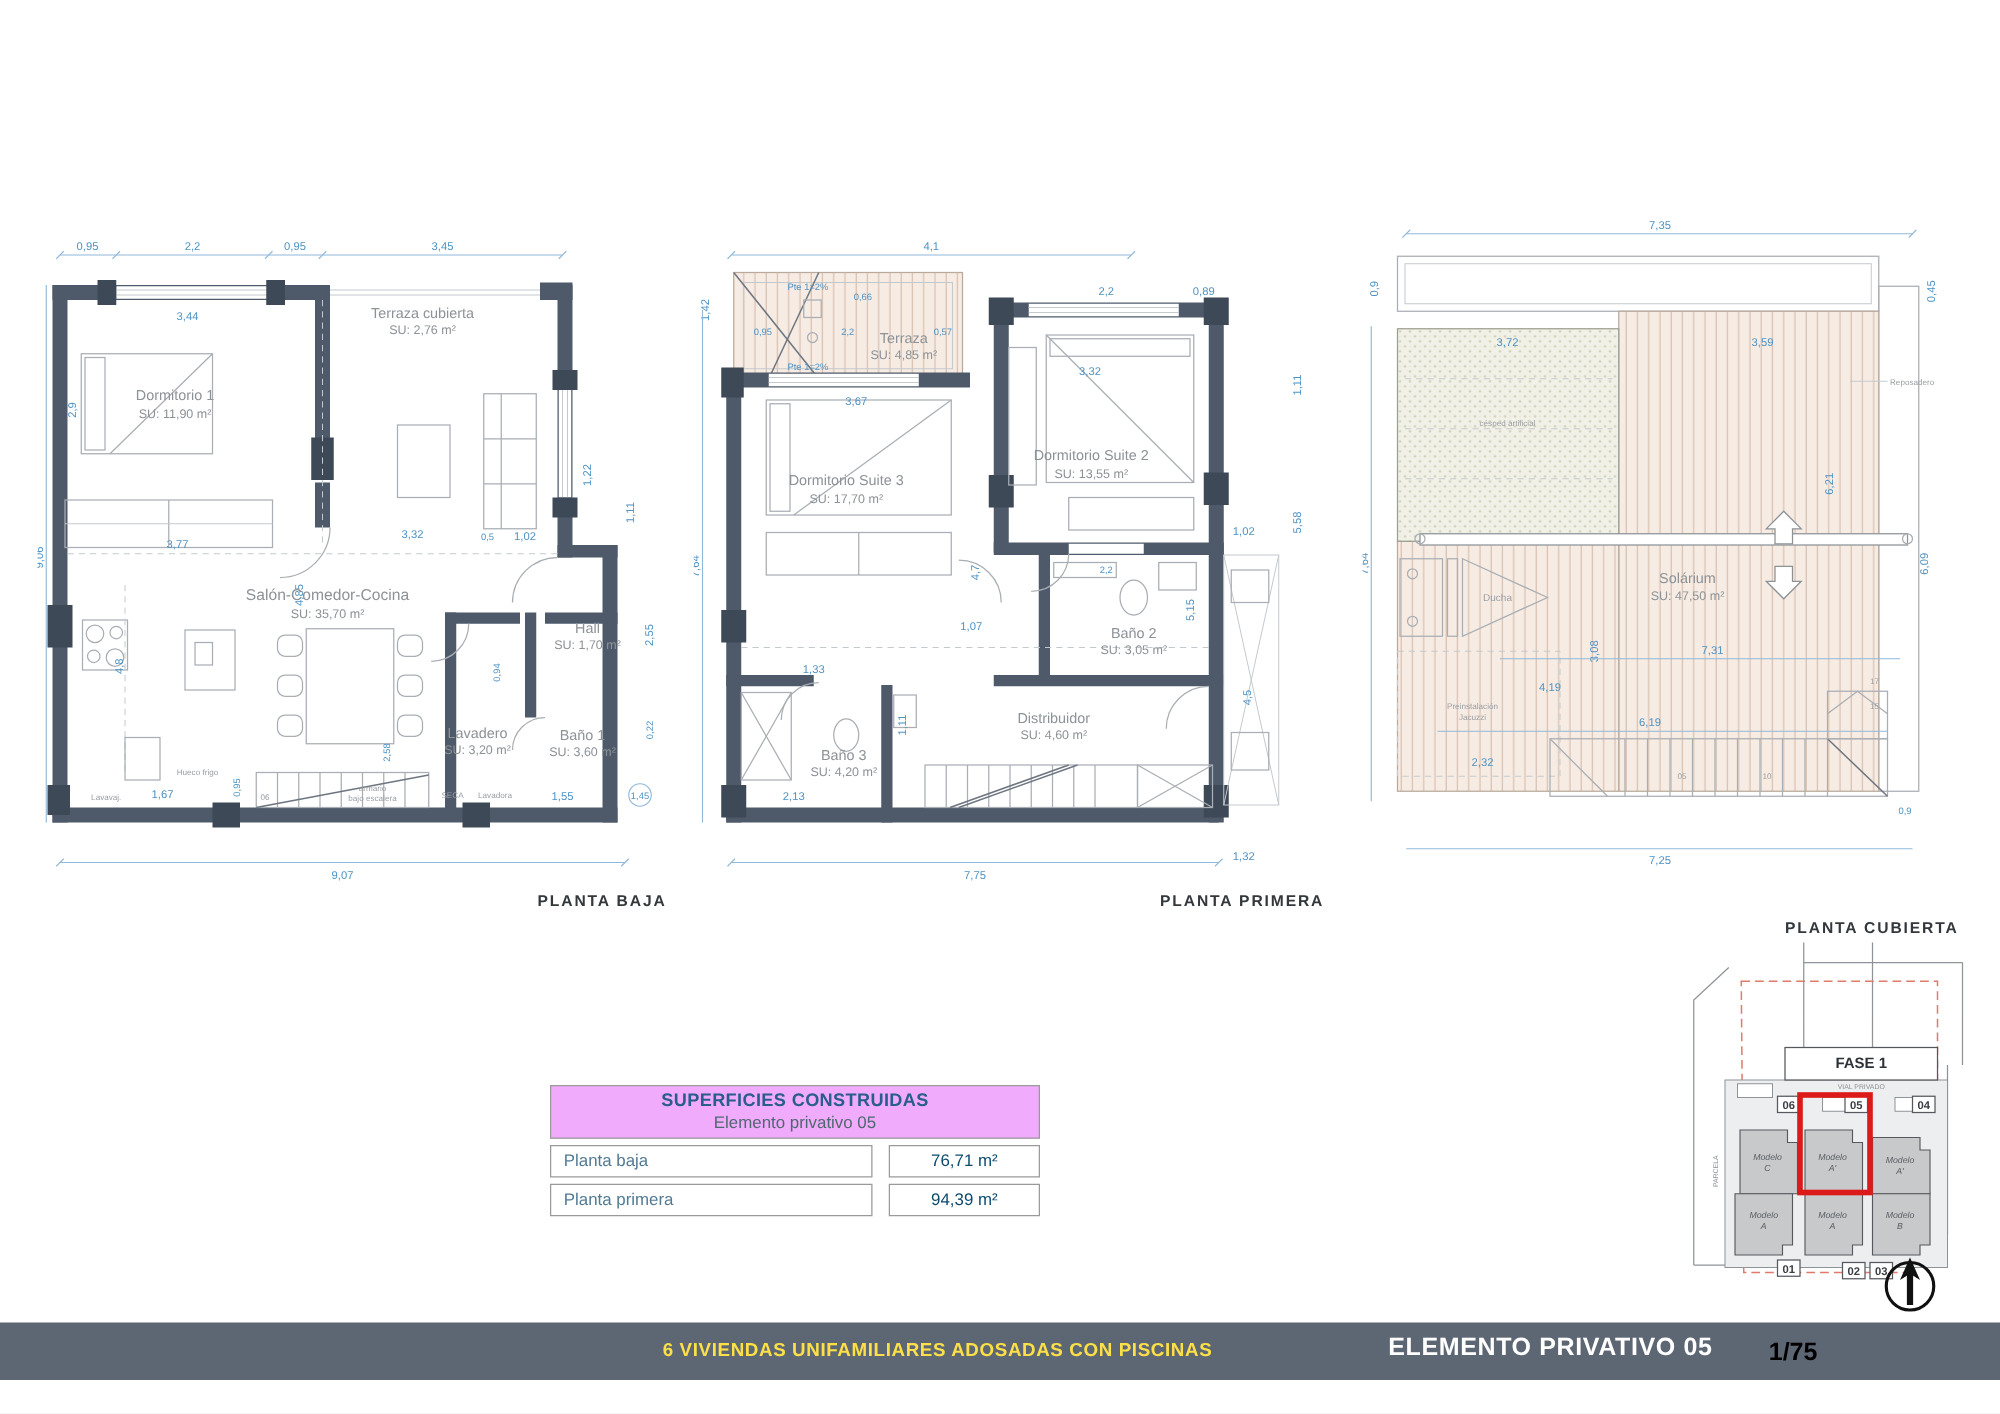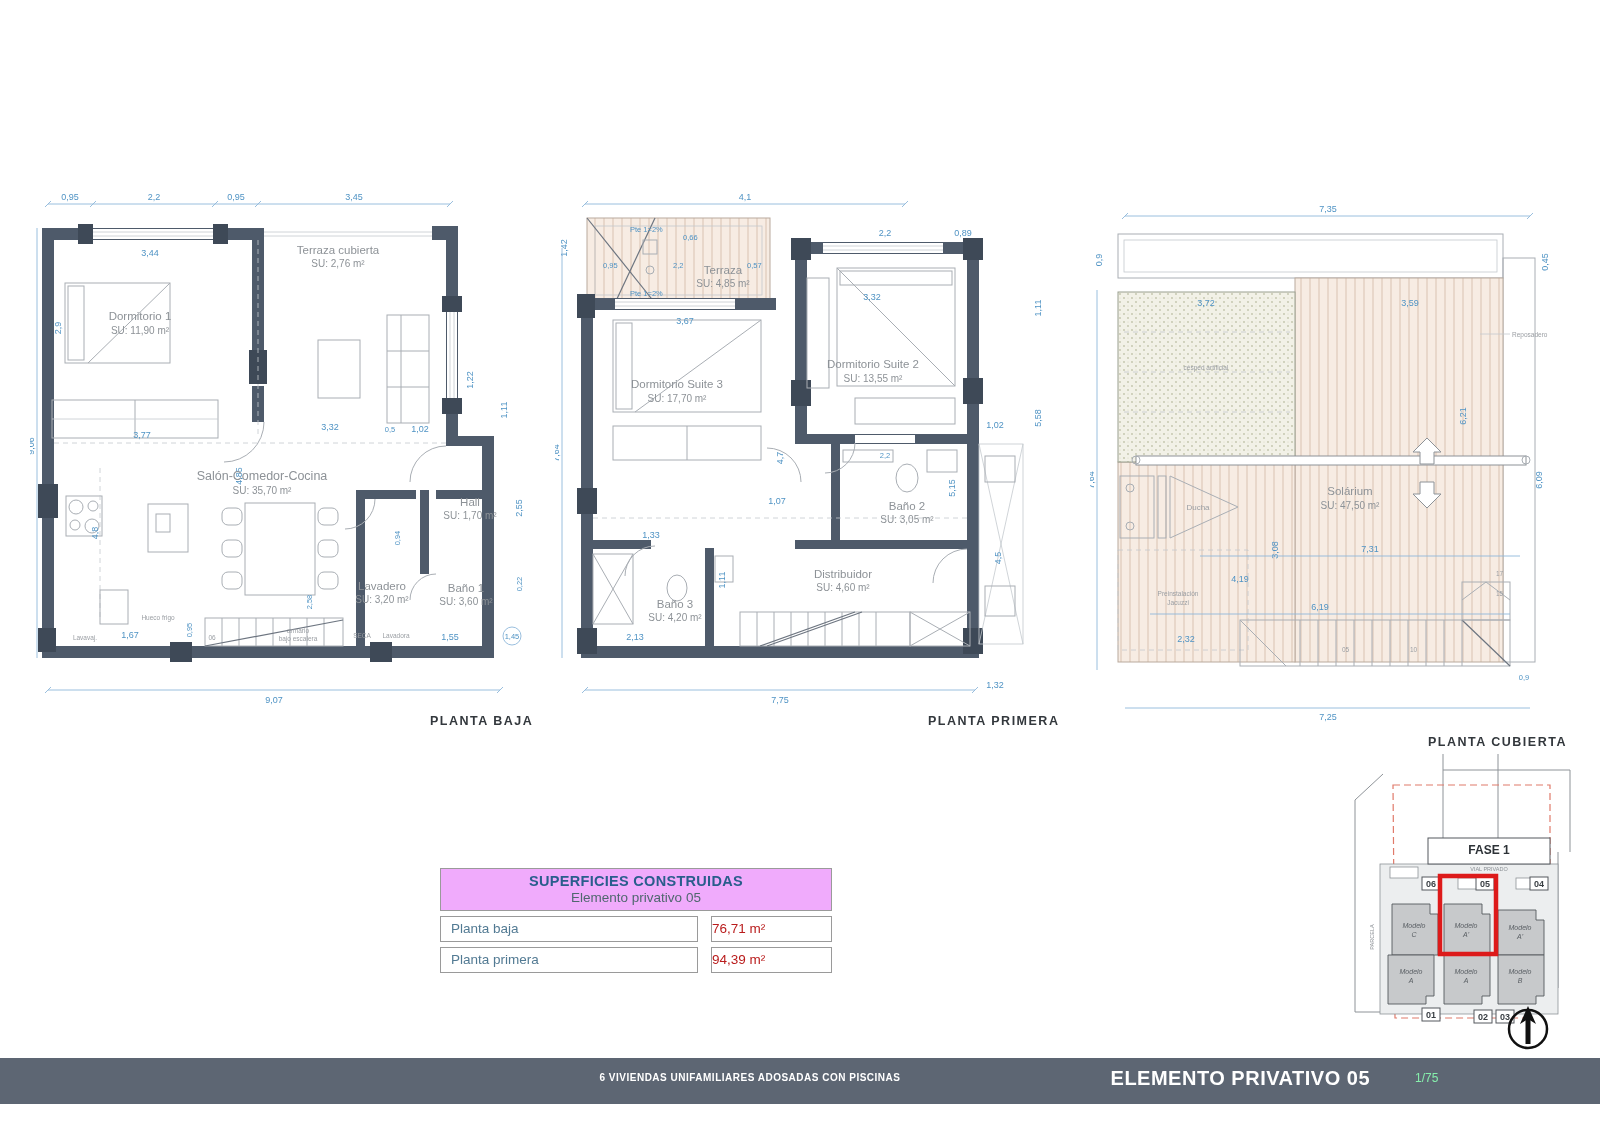--- a/index.html
+++ b/index.html
@@ -28,31 +28,31 @@
               letter-spacing:1.5px;white-space:nowrap;}
 
   
   .stable{position:absolute;left:440px;top:868px;width:392px;}
   .stable .hdr{border:1px solid #9a9a9a;background:#f0abfc;text-align:center;padding:4px 0 5px;}
   .stable .hdr .t1{color:#295d8c;font-weight:bold;font-size:14.5px;letter-spacing:.3px;}
   .stable .hdr .t2{color:#50676f;font-size:13.5px;margin-top:1px;}
   .stable .row{display:flex;margin-top:5px;}
   .stable .cellL{border:1px solid #9a9a9a;flex:0 0 246px;font-size:13.5px;color:#527a93;
                  padding:4px 0 5px 10px;}
-  .stable .cellR{border:1px solid #9a9a9a;flex:1;margin-left:13px;
-                 font-size:13.5px;color:#b91c1c;padding:4px 0 5px;}
+  .stable .cellR{border:1px solid #9a9a9a;flex:1;margin-left:13px;text-align:center;
+                 font-size:13.5px;color:#0c4a6e;padding:4px 0 5px;}
 
   
   .footer{position:absolute;left:0;top:1058px;width:1600px;height:46px;background:#5d6673;}
   .footer .proj{position:absolute;left:430px;top:14px;width:640px;text-align:center;
-                color:#ffffff;font-weight:bold;font-size:10px;letter-spacing:.5px;}
+                color:#fde047;font-weight:bold;font-size:15px;letter-spacing:.5px;}
   .footer .sheetname{position:absolute;left:1100px;top:9px;width:270px;text-align:right;
                 color:#ffffff;font-weight:bold;font-size:20px;letter-spacing:.5px;}
-  .footer .pageno{position:absolute;left:1415px;top:13px;color:#86efac;font-weight:normal;
-                font-size:12px;}
+  .footer .pageno{position:absolute;left:1415px;top:13px;color:#000000;font-weight:bold;
+                font-size:20px;}
 </style>
 </head>
 <body>
 
 <div class="sheet">
 
   <div class="abs" style="left:30px;top:188px;width:505px;height:540px">
   <svg viewBox="0 0 505 540" width="505" height="540">
     <defs>
       <pattern id="deck" width="9" height="9" patternUnits="userSpaceOnUse">
@@ -363,21 +363,21 @@
     <text class="roomarea" x="318" y="194" text-anchor="middle">SU: 13,55 m²</text>
     <text class="roomname" x="352" y="322" text-anchor="middle">Baño 2</text>
     <text class="roomarea" x="352" y="335" text-anchor="middle">SU: 3,05 m²</text>
     <text class="roomname" x="288" y="390" text-anchor="middle">Distribuidor</text>
     <text class="roomarea" x="288" y="403" text-anchor="middle">SU: 4,60 m²</text>
     <text class="roomname" x="120" y="420" text-anchor="middle">Baño 3</text>
     <text class="roomarea" x="120" y="433" text-anchor="middle">SU: 4,20 m²</text>
   </svg>
   </div>
 
-  <div class="abs" style="left:1090px;top:200px;width:470px;height:545px">
+  <div class="abs" style="left:1090px;top:171px;width:470px;height:545px">
   <svg viewBox="0 0 470 545" width="470" height="545">
 
     <line class="dl" x1="35" y1="16" x2="440" y2="16"></line>
     <line class="dl" x1="32" y1="19" x2="38" y2="13"></line>
         <line class="dl" x1="437" y1="19" x2="443" y2="13"></line>
     <text class="dimtxt" x="238" y="12" text-anchor="middle">7,35</text>
     <text class="dimtxt" x="12" y="60" text-anchor="middle" transform="rotate(-90 12 60)">0,9</text>
     <text class="dimtxt" x="458" y="62" text-anchor="middle" transform="rotate(-90 458 62)">0,45</text>
     <line class="dl" x1="7" y1="90" x2="7" y2="470"></line>
     <text class="dimtxt" x="4" y="280" text-anchor="middle" transform="rotate(-90 4 280)">7,64</text>

